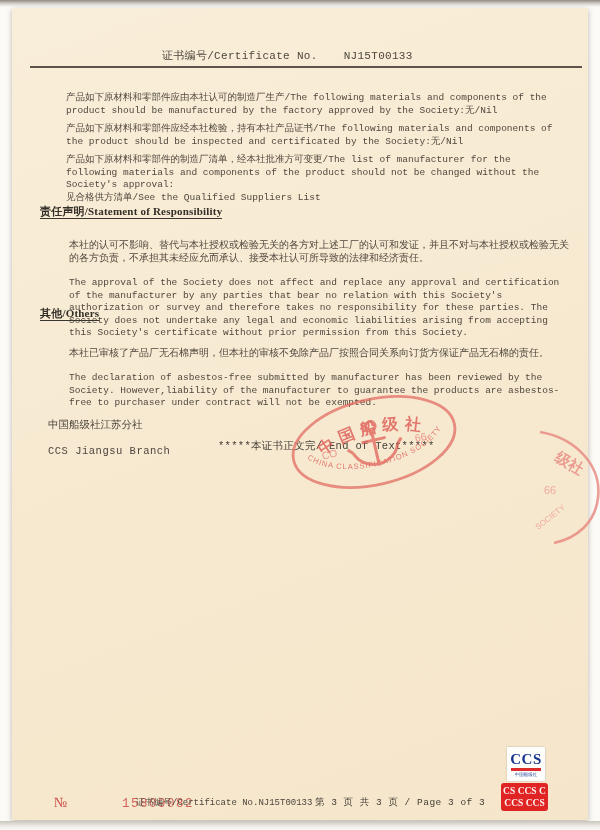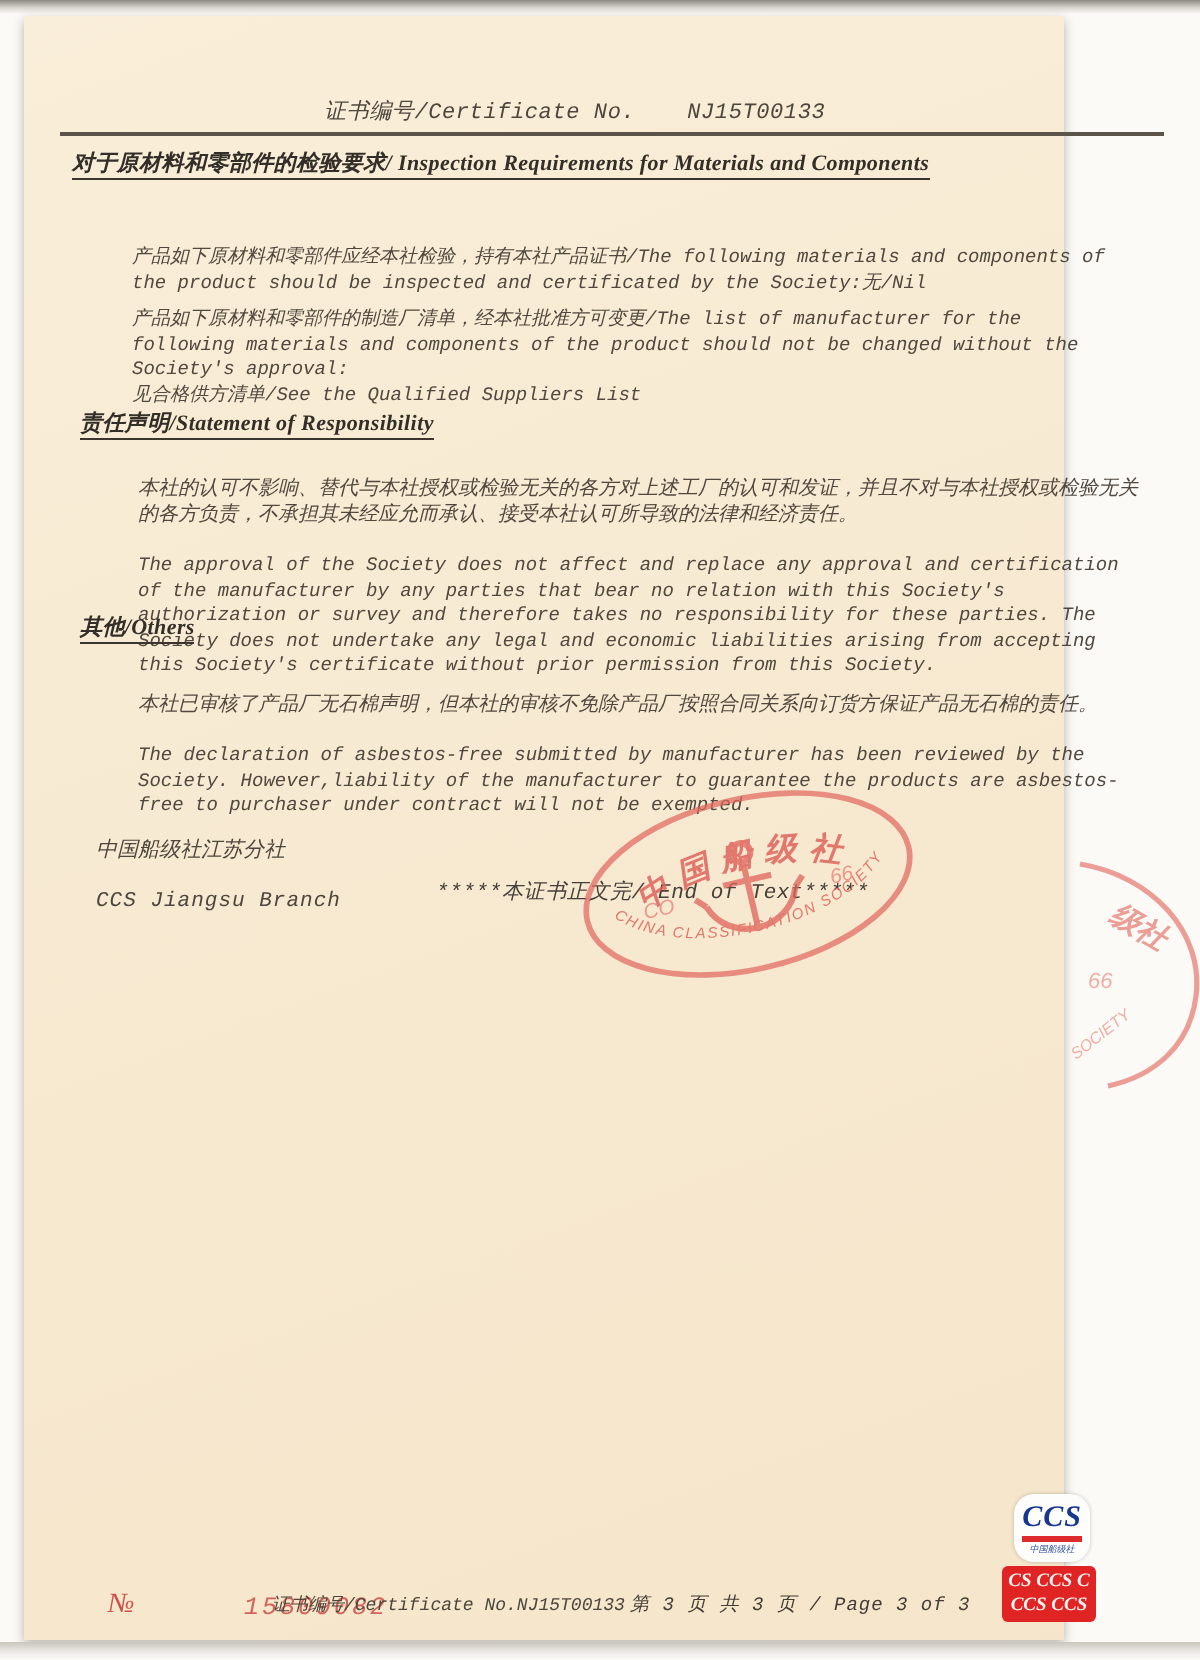--- a/index.html
+++ b/index.html
@@ -10,24 +10,23 @@
   }
   .scan-top-edge{
     position:absolute;left:0;top:0;width:600px;height:7px;
     background:linear-gradient(180deg,#8f8b84 0%,#d8d5cf 55%,#fbfaf7 100%);
   }
   .scan-bottom-edge{
     position:absolute;left:0;top:821px;width:600px;height:9px;
     background:linear-gradient(180deg,#c9c5bd 0%,#efede9 60%,#fbfaf7 100%);
   }
   .paper{
-    position:absolute;left:12px;top:8px;width:520px;height:812px;
+    position:absolute;left:12px;top:8px;width:576px;height:812px;
     background:linear-gradient(160deg,#f9eed9 0%,#f7e9d0 55%,#f5e6cb 100%);
     box-shadow:0 2px 5px rgba(60,50,30,.35);
-    font-style:italic;
   }
   .mono{font-family:"Liberation Mono","DejaVu Sans Mono",monospace;}
   .serifb{font-family:"Liberation Serif","DejaVu Serif",serif;font-weight:bold;}
 
   .abs{position:absolute;}
   .hdr{left:150px;top:40px;font-size:11px;color:#4d463d;letter-spacing:.3px;}
   .hdr .val{margin-left:26px;}
   .rule-top{left:18px;top:58px;width:552px;height:2px;background:#5c544a;}
 
   .sec-head{font-size:11px;color:#332e27;letter-spacing:.2px;}
@@ -58,21 +57,21 @@
   }
   .stamp-partial{left:502px;top:420px;width:95px;height:118px;opacity:.8;}
 
   .footer-no{left:42px;top:787px;font-size:14px;color:#cf5048;font-family:"Liberation Serif","DejaVu Serif",serif;}
   .footer-serial{left:76px;top:789px;font-size:12.5px;color:#d4625a;letter-spacing:1.5px;margin-left:34px;}
   .footer-cert{left:124px;top:788px;font-size:9px;color:#4d463d;}
   .footer-page{left:303px;top:788px;font-size:9.5px;color:#433d35;letter-spacing:.5px;text-align:center;}
 
   .logo-white{
     left:495px;top:739px;width:38px;height:34px;background:#fdfdfb;
-    border-radius:10px;box-shadow:0 0 2px rgba(0,0,0,.2);
+    border-radius:0;box-shadow:0 0 2px rgba(0,0,0,.2);
     display:flex;flex-direction:column;align-items:center;justify-content:center;
   }
   .ccs-text{color:#16368f;font-size:15px;font-weight:bold;font-family:"Liberation Serif","DejaVu Serif",serif;line-height:15px;letter-spacing:.5px;}
   .ccs-bar{width:30px;height:3px;background:#dd2b2b;margin:1px 0;}
   .ccs-sub{color:#2a4aa0;font-size:4.5px;line-height:5px;}
   .logo-red{
     left:489px;top:775px;width:47px;height:28px;background:#e02424;
     border-radius:3px;overflow:hidden;color:#fdf4f2;font-weight:bold;
     font-size:9.5px;line-height:12px;text-align:center;white-space:nowrap;
     display:flex;flex-direction:column;justify-content:center;
@@ -84,23 +83,21 @@
 
 <div class="scan-top-edge"></div>
 
 <div class="paper">
 
   <div class="abs hdr mono">
     <span>证书编号/Certificate No.</span><span class="val">NJ15T00133</span>
   </div>
   <div class="abs rule-top"></div>
 
-  <div class="abs sec-head serifb h-materials">
-    <span class="u">对于原材料和零部件的检验要求/ Inspection Requirements for Materials and Components</span>
-  </div>
+  <div class="abs body-txt p1">产品如下原材料和零部件应由本社认可的制造厂生产/The following materials and components of the product should be manufactured by the factory approved by the Society:无/Nil</div>
   <div class="abs body-txt p2">产品如下原材料和零部件应经本社检验，持有本社产品证书/The following materials and components of the product should be inspected and certificated by the Society:无/Nil</div>
   <div class="abs sec-head serifb h-resp">
     <span class="u">责任声明/Statement of Responsibility</span>
   </div>
 
   <div class="abs body-txt p3">产品如下原材料和零部件的制造厂清单，经本社批准方可变更/The list of manufacturer for the following materials and components of the product should not be changed without the Society's approval:
 见合格供方清单/See the Qualified Suppliers List</div>
   <div class="abs body-txt resp-body">
     <span class="cn-line">本社的认可不影响、替代与本社授权或检验无关的各方对上述工厂的认可和发证，并且不对与本社授权或检验无关的各方负责，不承担其未经应允而承认、接受本社认可所导致的法律和经济责任。</span>
     <span>The approval of the Society does not affect and replace any approval and certification of the manufacturer by any parties that bear no relation with this Society's authorization or survey and therefore takes no responsibility for these parties. The Society does not undertake any legal and economic liabilities arising from accepting this Society's certificate without prior permission from this Society.</span>

